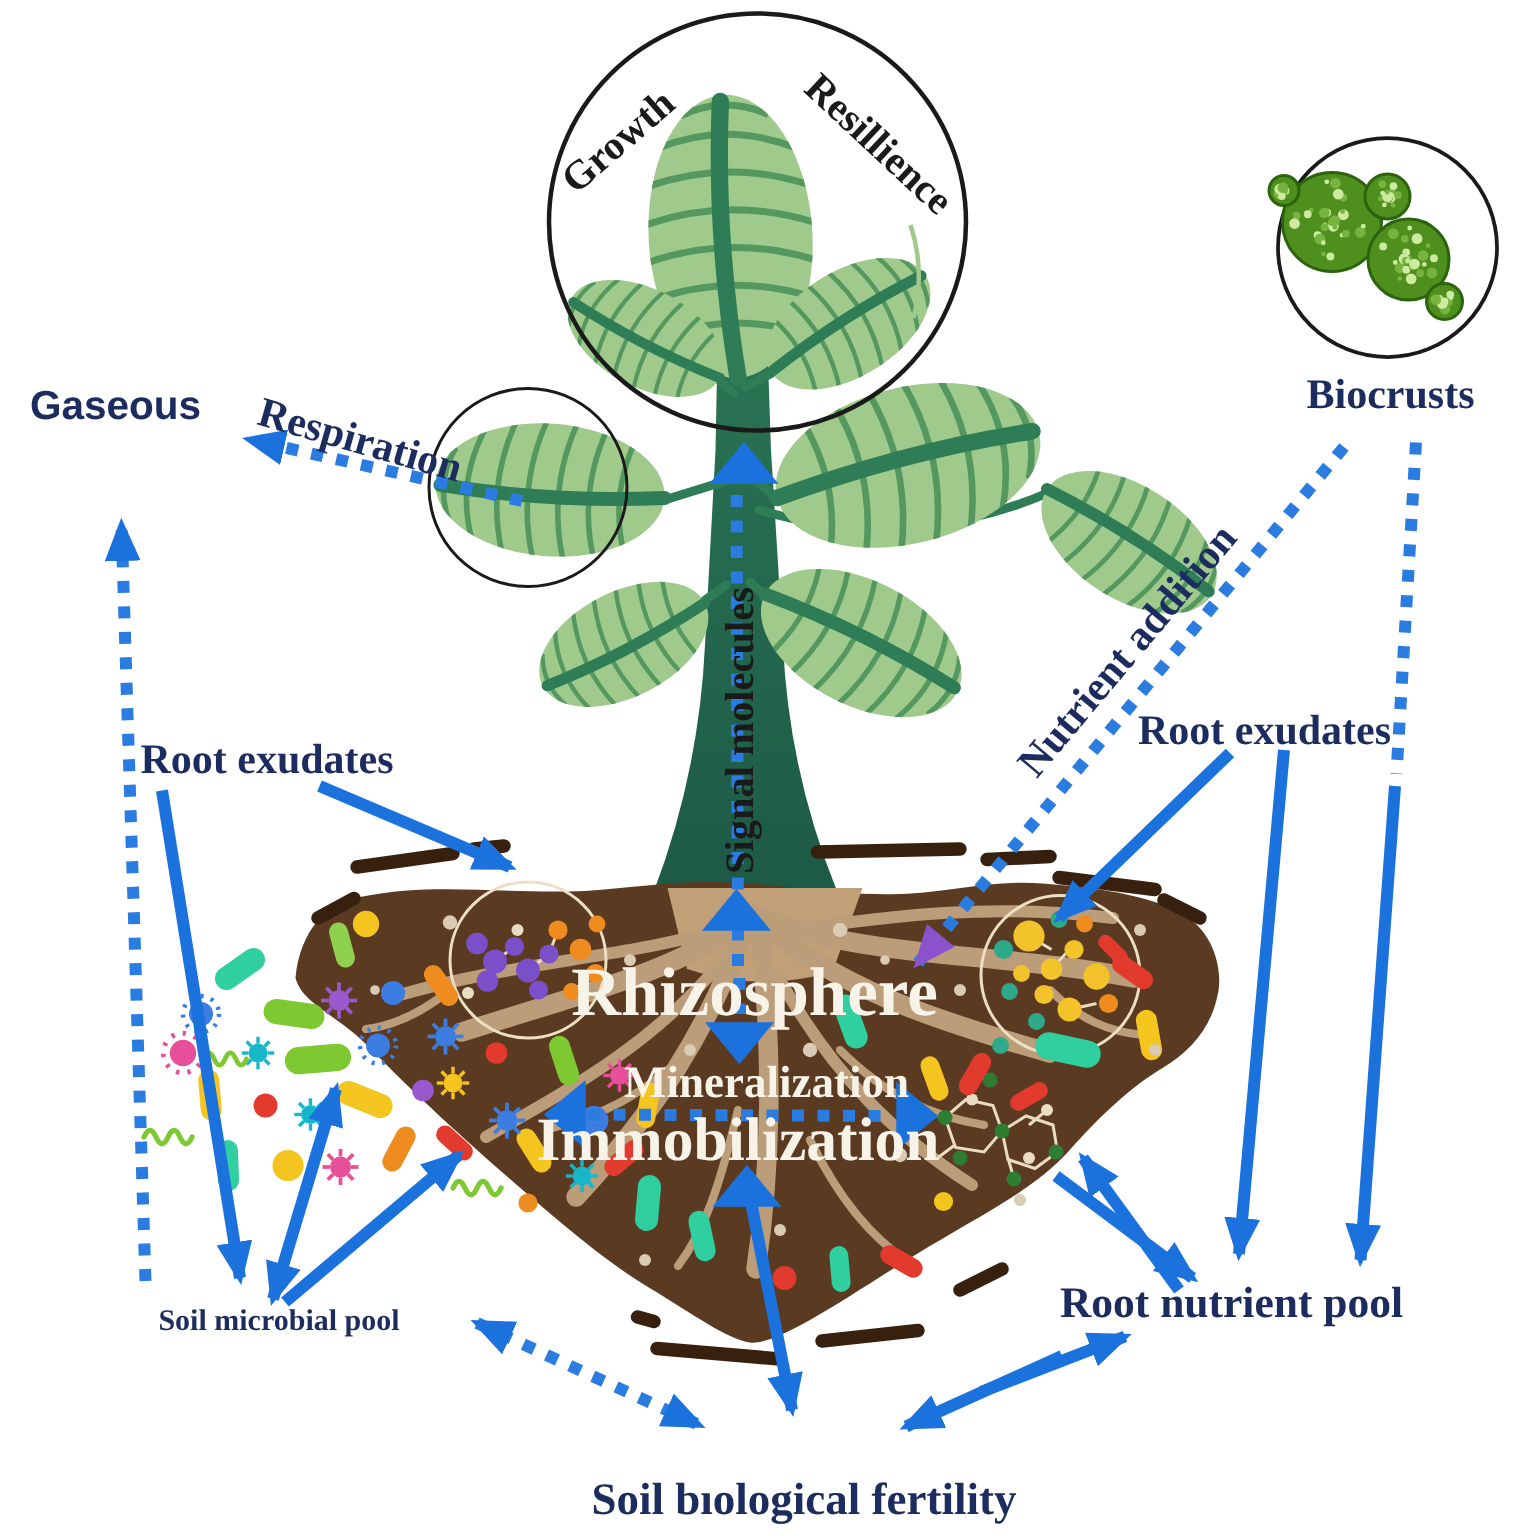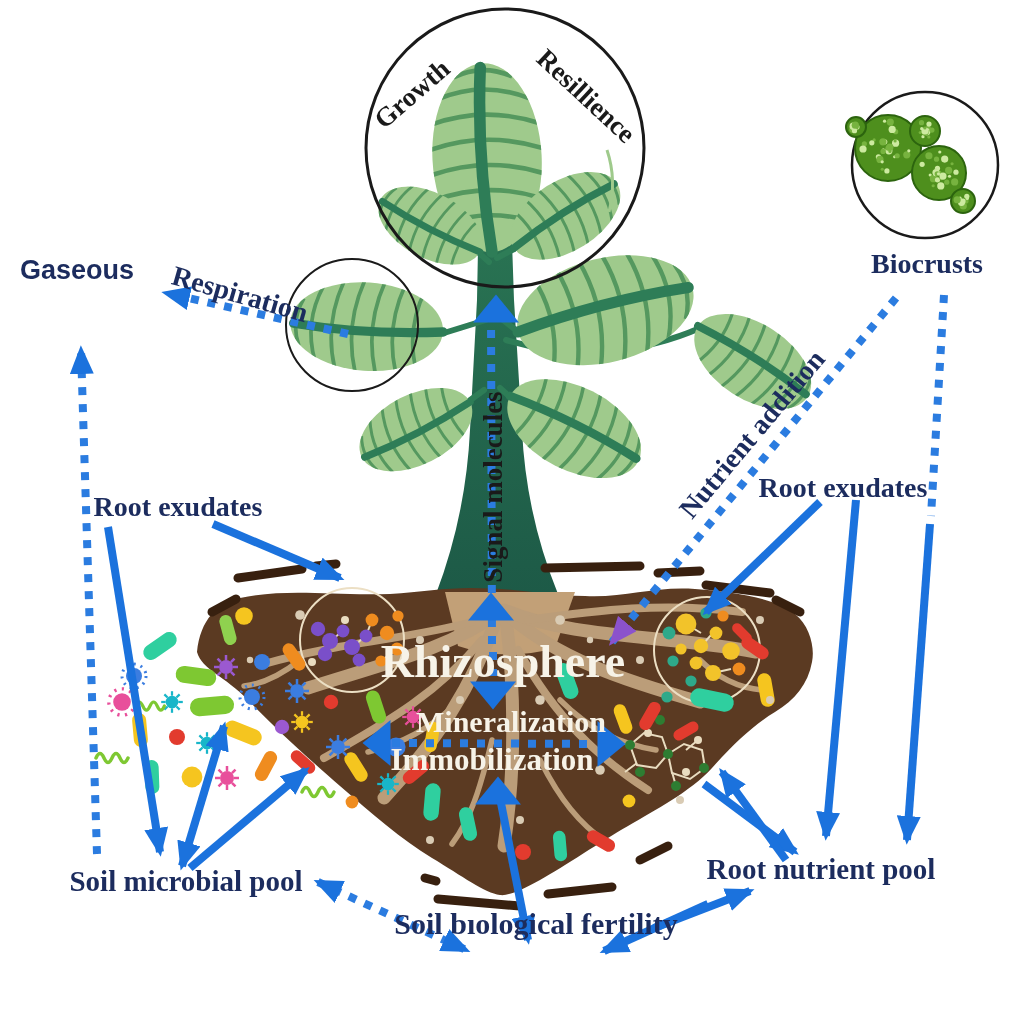--- a/index.html
+++ b/index.html
@@ -646,19 +646,19 @@
 
 <div class="lbl" style="left:178px;top:507px;font-size:28px;">Root exudates</div>
 <div class="lbl" style="left:843px;top:488px;font-size:28px;">Root exudates</div>
 
 <div class="lbl" style="left:752px;top:434px;font-size:28px;transform:translate(-50%,-50%) rotate(-50deg);">Nutrient addition</div>
 
 <div class="lbl black" style="left:493px;top:487px;font-size:27px;transform:translate(-50%,-50%) rotate(-90deg);">Signal molecules</div>
 
 <div class="lbl white" style="left:503px;top:662px;font-size:46px;">Rhizosphere</div>
 <div class="lbl white" style="left:511px;top:722px;font-size:30px;">Mineralization</div>
-<div class="lbl white" style="left:492px;top:760px;font-size:31px;text-align:center;">Immobilization</div>
-
-<div class="lbl" style="left:186px;top:881px;font-size:29px;">Soil microbial pool</div>
+<div class="lbl white" style="left:492px;top:760px;font-size:41px;text-align:center;">Immobilization</div>
+
+<div class="lbl" style="left:186px;top:881px;font-size:20px;">Soil microbial pool</div>
 <div class="lbl" style="left:821px;top:869px;font-size:29px;">Root nutrient pool</div>
-<div class="lbl" style="left:536px;top:924px;font-size:30px;">Soil bıological fertility</div>
+<div class="lbl" style="left:536px;top:1000px;font-size:30px;">Soil bıological fertility</div>
 
 </div>
 
 </body></html>

